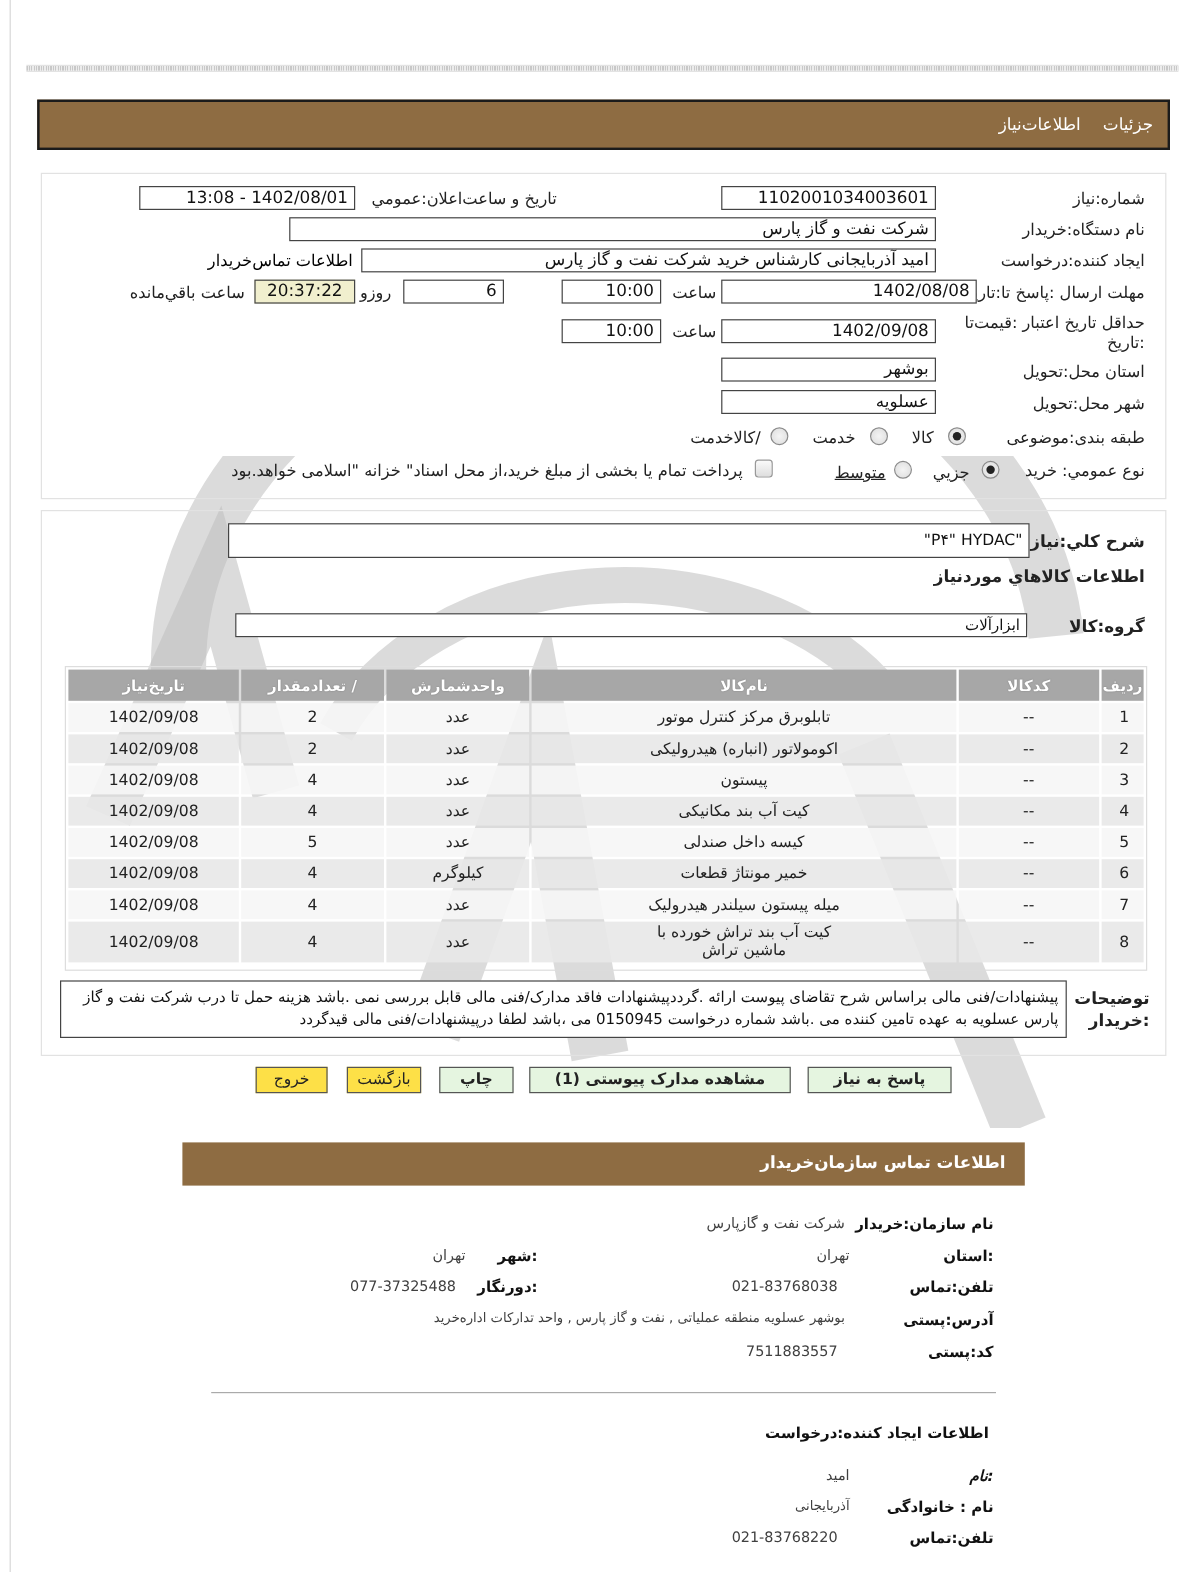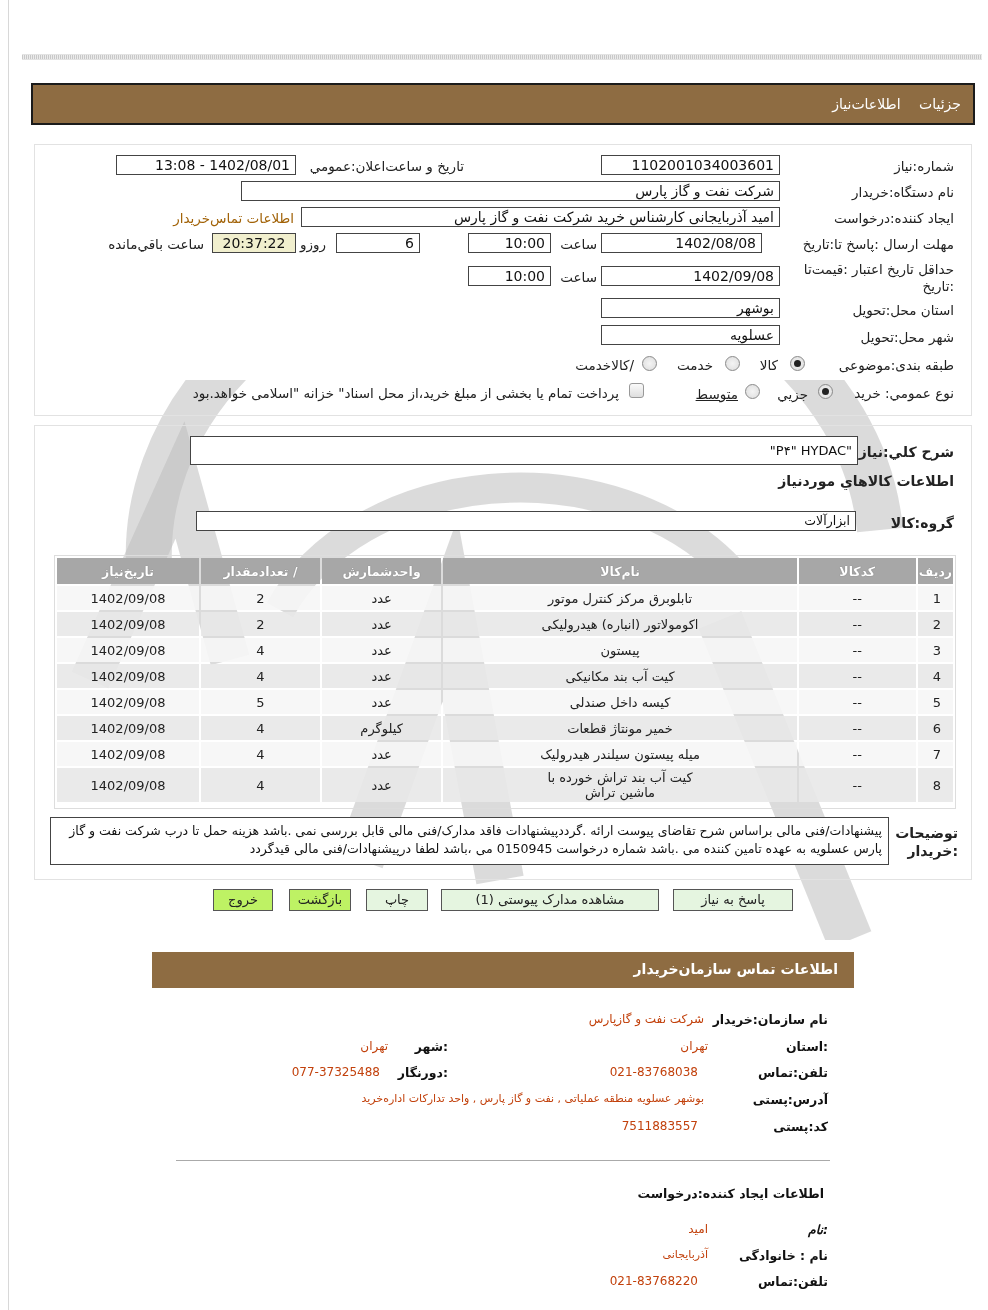--- a/index.html
+++ b/index.html
@@ -16,40 +16,40 @@
   .watermark { left: 30px; top: 380px; width: 940px; height: 560px; pointer-events: none; }
   .titlebar { left: 31px; top: 83px; width: 944px; height: 42px; background: #8e6c42; border: 2px solid #1b1b1b;
     color: #fff; direction: rtl; padding: 11px 12px; font-size: 14px; }
   .titlebar span { margin-left: 14px; }
   .panel { border: 1px solid #e2e2e2; background: transparent; }
   .lbl { direction: rtl; white-space: nowrap; font-size: 13.5px; color: #222; }
   .box { border: 1px solid #444; background: #fff; height: 20px; direction: rtl; padding: 0 5px;
     font-size: 14px; line-height: 18px; white-space: nowrap; overflow: hidden; color: #111; }
   .box.ltr { direction: rtl; text-align: right; }
   .box.timer { background: #f1efce; text-align: center; }
-  .link { color: #a16207; direction: rtl; white-space: nowrap; font-size: 13.5px; cursor: pointer; }
+  .link { color: #000000; direction: rtl; white-space: nowrap; font-size: 13.5px; cursor: pointer; }
   .radio { width: 15px; height: 15px; border-radius: 50%; border: 1px solid #8a8a8a;
     background: radial-gradient(circle, #f4f4f4 0, #dcdcdc 100%); }
   .radio.on::after { content: ""; position: absolute; left: 3px; top: 3px; width: 7px; height: 7px; border-radius: 50%; background: #222; }
   .radio { position: absolute; }
   .check { width: 15px; height: 15px; border: 1px solid #999; border-radius: 3px; background: linear-gradient(#fafafa, #dedede); }
   .bold { font-weight: bold; font-size: 14px; }
   table.items { border-collapse: separate; border-spacing: 2px; direction: rtl; width: 100%; }
   table.items th { background: #a7a7a7; color: #fff; font-weight: bold; height: 26px; font-size: 12.5px; text-shadow: 0 0 1px #666; }
   table.items td { text-align: center; font-size: 13px; color: #222; height: 24px; }
   table.items tr.odd td { background: rgba(246,246,246,.9); }
   table.items tr.even td { background: rgba(232,232,232,.9); }
   table.items td.rownum { text-align: right; padding-right: 12px; }
   .btn { height: 22px; border: 1px solid #555; font-size: 13px; text-align: center; line-height: 20px;
     direction: rtl; cursor: pointer; }
-  .btn.green { background: #e5f5e0; }
-  .btn.pink { background: #bef264; }
+  .btn.green { background: #e5f5e0; font-weight: bold; }
+  .btn.pink { background: #fde047; }
   .contact-bar { left: 152px; top: 952px; width: 702px; height: 36px; background: #8e6c42; color: #fff;
     direction: rtl; font-weight: bold; padding: 9px 16px; font-size: 14px; }
-  .ck { direction: rtl; white-space: nowrap; font-size: 12px; color: #c2410c; }
+  .ck { direction: rtl; white-space: nowrap; font-size: 12px; color: #404040; }
   .ck.b { font-weight: bold; color: #111; font-size: 12.5px; }
   .hr { left: 176px; top: 1160px; width: 654px; height: 1px; background: #aaa; }
 </style>
 </head>
 <body>
 
 <div class="abs left-rule"></div>
 <div class="abs top-rule"></div>
 
 <svg class="abs watermark" viewBox="0 0 940 560">
@@ -76,21 +76,21 @@
 <div class="abs box ltr" style="left:116px; top:155px; width:180px;">1402/08/01 - 13:08</div>
 
 <span class="abs lbl" style="right:34px; top:184px;">نام دستگاه:خریدار</span>
 <div class="abs box" style="left:241px; top:181px; width:539px;">شرکت نفت و گاز پارس</div>
 
 <span class="abs lbl" style="right:34px; top:210px;">ایجاد کننده:درخواست</span>
 <div class="abs box" style="left:301px; top:207px; width:479px;">امید  آذربایجانی کارشناس خرید  شرکت نفت و گاز پارس</div>
 <span class="abs link" style="right:694px; top:210px;">اطلاعات تماس‌خریدار</span>
 
 <span class="abs lbl" style="right:34px; top:236px;">مهلت ارسال :پاسخ تا:تاریخ</span>
-<div class="abs box ltr" style="left:601px; top:233px; width:161px;">1402/08/08</div>
+<div class="abs box ltr" style="left:601px; top:233px; width:213px;">1402/08/08</div>
 <span class="abs lbl" style="right:391px; top:236px;">ساعت</span>
 <div class="abs box ltr" style="left:468px; top:233px; width:83px;">10:00</div>
 <div class="abs box ltr" style="left:336px; top:233px; width:84px;">6</div>
 <span class="abs lbl" style="right:662px; top:236px;">روزو</span>
 <div class="abs box timer" style="left:212px; top:233px; width:84px;">20:37:22</div>
 <span class="abs lbl" style="right:784px; top:236px;">ساعت باقي‌مانده</span>
 
 <span class="abs lbl" style="right:34px; top:261px; text-align:right; line-height:17px; white-space:normal; width:160px;">حداقل تاریخ اعتبار :قیمت‌تا :تاریخ</span>
 <div class="abs box ltr" style="left:601px; top:266px; width:179px;">1402/09/08</div>
 <span class="abs lbl" style="right:391px; top:269px;">ساعت</span>

